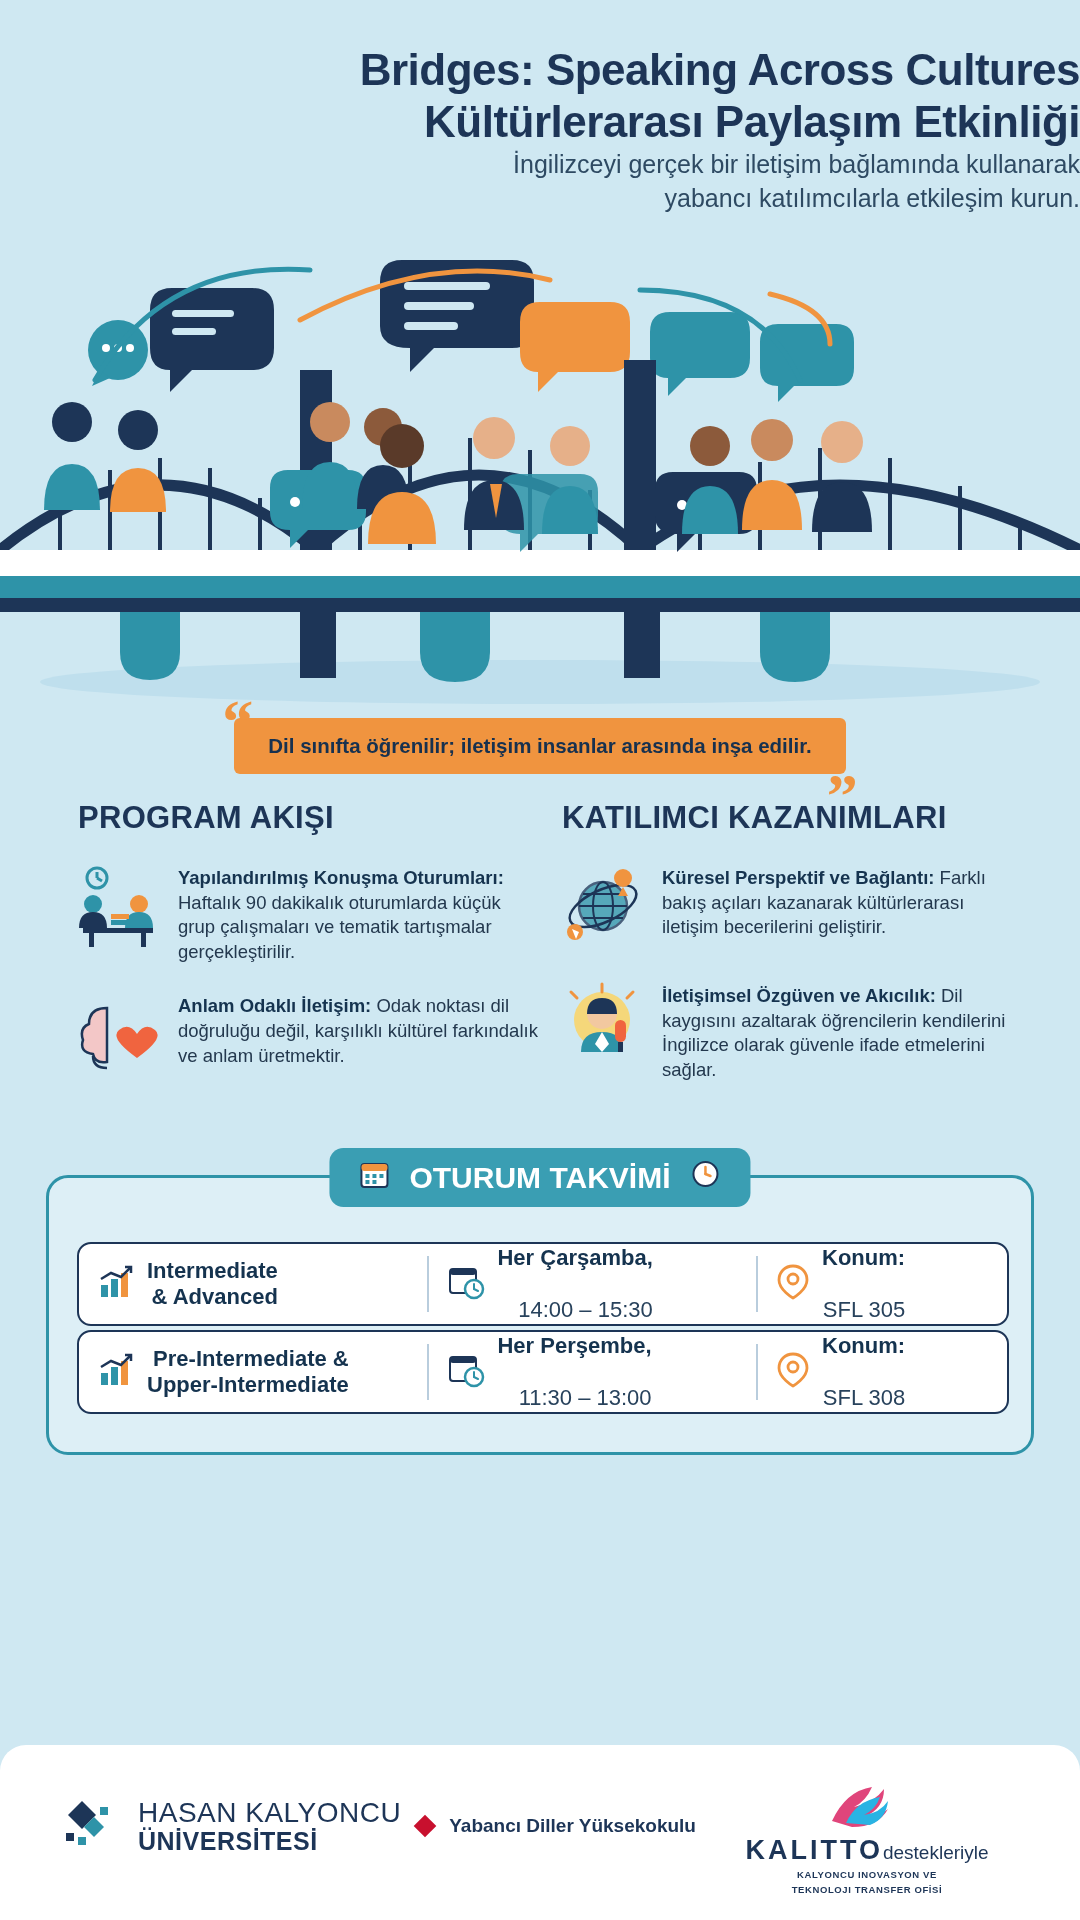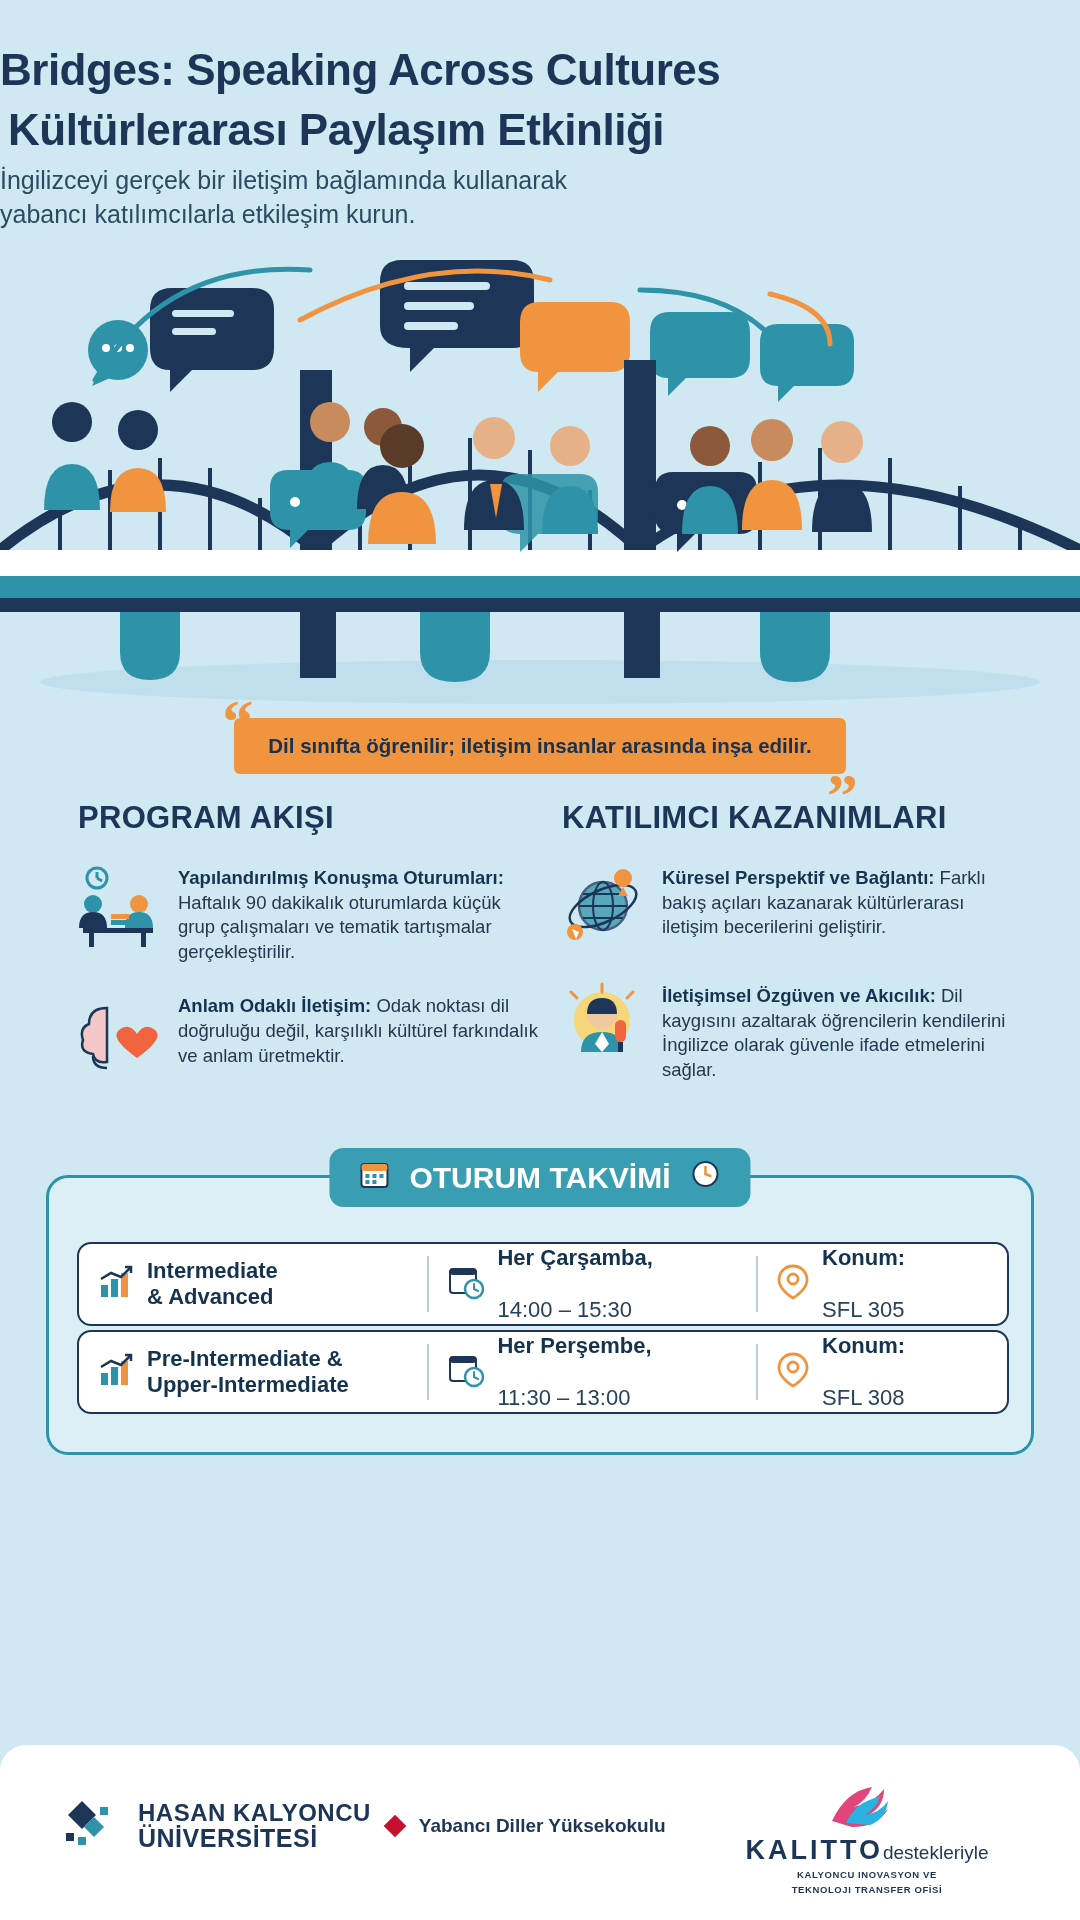--- a/index.html
+++ b/index.html
@@ -6,28 +6,28 @@
   body{
     width:1080px;height:1920px;
     background:#cfe8f2;
     font-family:"Liberation Sans", sans-serif;
     overflow:hidden;
     position:relative;
   }
   .poster{position:absolute;inset:0;background:#cfe8f2;}
 
   
-  .header{padding-top:44px;text-align:left;}
+  .header{padding-top:44px;text-align:right;}
   .title-1{
     font-size:44px;font-weight:bold;color:#1d3557;letter-spacing:-0.5px;
     line-height:1.18;margin:0;
   }
   .title-2{
     font-size:44px;font-weight:bold;color:#1d3557;letter-spacing:-0.5px;
-    line-height:1.18;margin:8px;
+    line-height:1.18;margin:0;
   }
   .subtitle{
     margin-top:0;font-size:25px;color:#2e4a63;line-height:1.35;font-weight:400;
   }
 
   
   .illo{position:absolute;top:250px;left:0;width:1080px;height:460px;}
   .illo svg{display:block;}
 
   
@@ -60,40 +60,40 @@
     position:absolute;top:1175px;left:46px;width:988px;height:280px;
     background:#ddeff6;border:3px solid #2e93a8;border-radius:22px;box-sizing:border-box;
   }
   .sched-badge{
     position:absolute;top:-30px;left:50%;transform:translateX(-50%);
     background:#3a9eb3;color:#fff;font-size:30px;font-weight:bold;
     padding:11px 30px;border-radius:14px;display:flex;align-items:center;gap:20px;white-space:nowrap;
   }
   .row{
     position:absolute;left:28px;width:932px;height:84px;background:#fff;
-    border:2px solid #1d3557;border-radius:14px;display:flex;align-items:center;box-sizing:border-box;
+    border:2px solid #1d3557;border-radius:14px;display:flex;align-items:center;box-sizing:border-box;text-align:right;
   }
   .row.r1{top:64px;}
   .row.r2{top:152px;}
   .cell{display:flex;align-items:center;gap:12px;height:56px;padding:0 18px;box-sizing:border-box;}
   .cell.level{width:350px;}
   .cell.time{width:330px;border-left:2px solid #b9cddd;}
   .cell.place{width:252px;border-left:2px solid #b9cddd;}
   .l1{font-size:22px;font-weight:bold;color:#15334f;line-height:1.2;}
   .l2{font-size:22px;color:#28425c;line-height:1.2;margin-top:25px;}
   .cell .txt{display:flex;flex-direction:column;justify-content:center;}
 
   
   .footer{
     position:absolute;left:0;bottom:0;width:1080px;height:175px;background:#fff;
     border-top-left-radius:26px;border-top-right-radius:26px;
   }
   .foot-left{position:absolute;left:60px;top:48px;display:flex;align-items:center;gap:16px;}
   .hk-name{line-height:1.05;}
-  .hk-1{font-size:24px;font-weight:bold;color:#1d3557;letter-spacing:0.5px;}
+  .hk-1{font-size:28px;font-weight:normal;color:#1d3557;letter-spacing:0.5px;}
   .hk-2{font-size:25px;font-weight:bold;color:#1d3557;letter-spacing:0.5px;}
   .diamond{width:16px;height:16px;background:#c8102e;transform:rotate(45deg);}
   .sfl{font-size:19px;font-weight:bold;color:#1d3557;}
   .foot-right{position:absolute;right:48px;top:30px;text-align:center;width:330px;}
   .kal-word{font-size:27px;font-weight:bold;color:#1d3557;letter-spacing:3px;}
   .kal-sub{font-size:9.5px;font-weight:bold;color:#1d3557;letter-spacing:0.6px;line-height:1.3;margin-top:3px;}
   .destek{font-size:19px;color:#1d3557;}
 </style>
 </head>
 <body>

